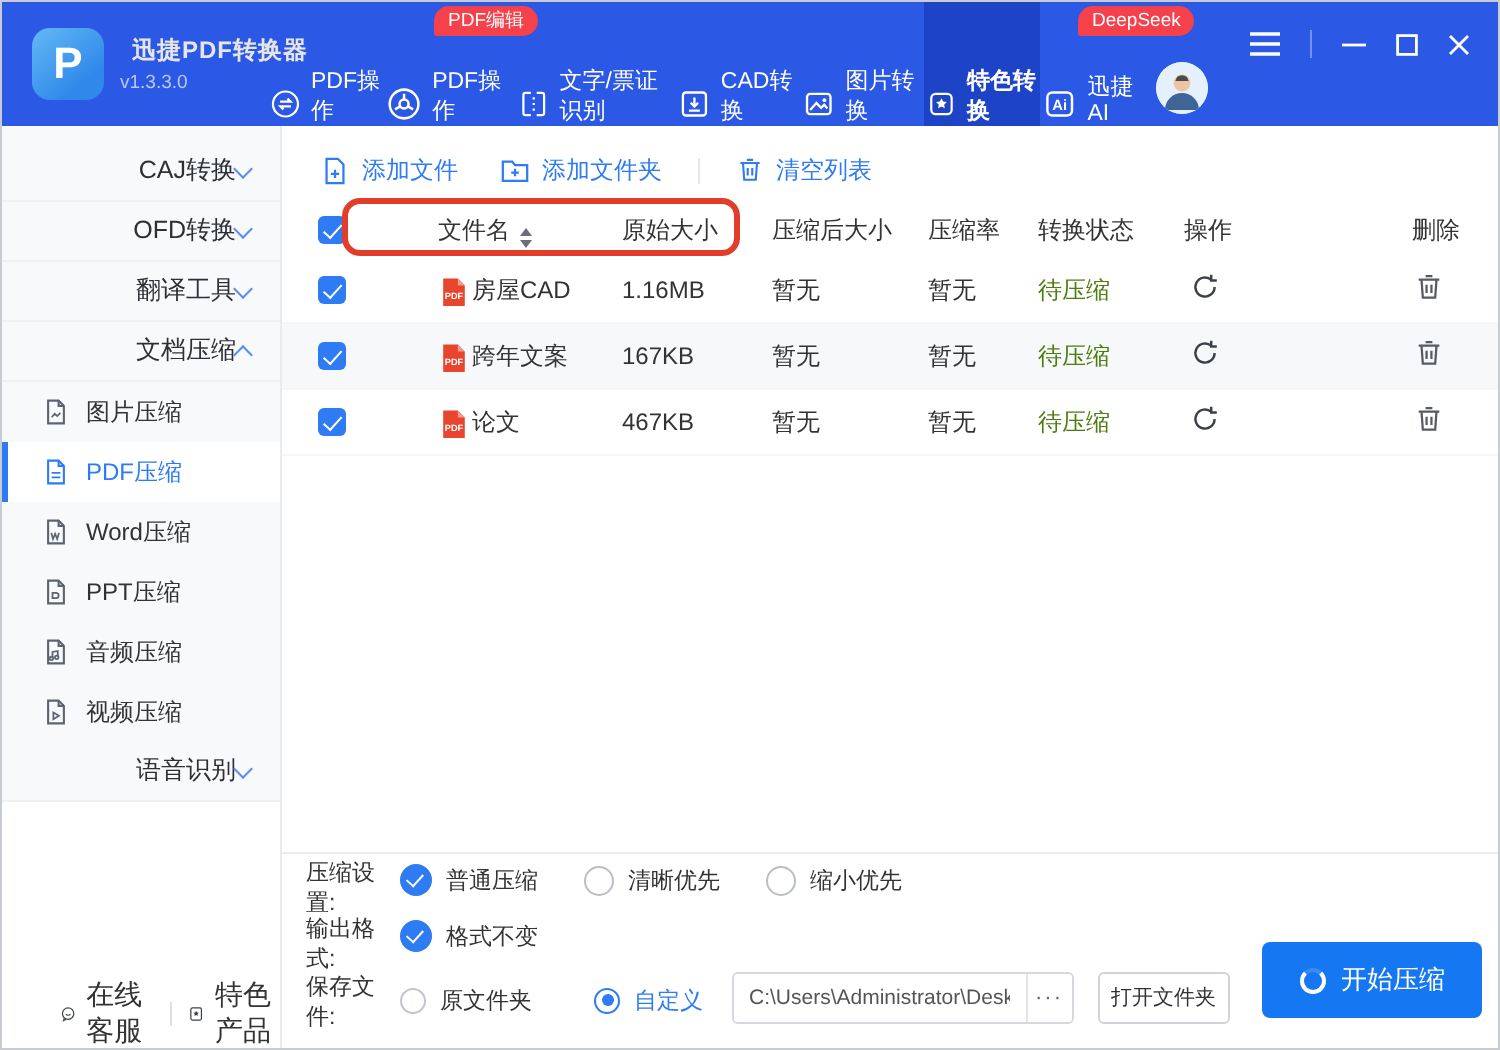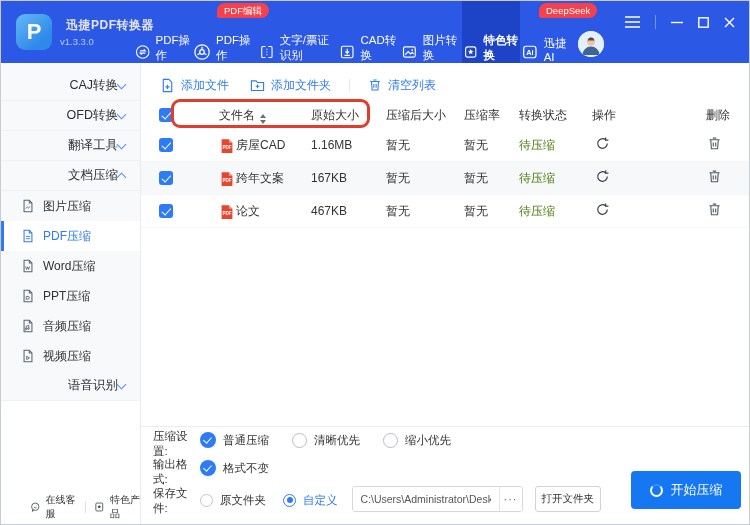--- a/index.html
+++ b/index.html
@@ -38,21 +38,21 @@
   .chev { width:7px; height:7px; border-right:1.4px solid #5a8df5; border-bottom:1.4px solid #5a8df5;
           transform:rotate(45deg); margin-top:-3px; }
   .chev.up { transform:rotate(-135deg); margin-top:4px; }
   .side-sub { position:relative; height:30px; display:flex; align-items:center; gap:8px; padding-left:20px;
               font-size:12px; color:#333; background:#f8f9fb; }
   .side-sub svg { color:#5b6470; }
   .side-sub.selected { background:#fff; color:#2e7bf3; }
   .side-sub.selected svg { color:#2e7bf3; }
   .side-sub.selected::before { content:""; position:absolute; left:0; top:0; bottom:0; width:3px; background:#2e7bf3; }
   .sidebar-footer { position:absolute; bottom:0; left:0; right:0; height:34px; display:flex; align-items:center;
-                    padding-left:29px; gap:9px; font-size:10px; color:#333; background:#fff; }
+                    padding-left:29px; gap:9px; font-size:14px; color:#333; background:#fff; }
   .foot-item { display:flex; align-items:center; gap:5px; }
   .foot-divider { width:1px; height:12px; background:#dcdfe3; }
 
   
   .main { position:absolute; top:62px; left:140px; right:0; bottom:0; background:#fff; }
   .toolbar { position:absolute; top:9px; left:19px; height:26px; display:flex; align-items:center; gap:21px; }
   .tool-btn { display:flex; align-items:center; gap:6px; color:#2e7bf3; font-size:12px; cursor:default; }
   .tool-divider { width:1px; height:13px; background:#e4e6ea; margin:0 -3px; }
 
   .table { position:absolute; top:38px; left:0; right:0; }
@@ -442,21 +442,21 @@
     <div class="set-row row-output">
       <span class="set-label">输出格式:</span>
       <span class="opt">
         <span class="checkcircle"></span>
         <span>格式不变</span>
       </span>
     </div>
 
     <div class="set-row row-save">
       <span class="set-label">保存文件:</span>
-      <span class="opt" style="margin-right:17px">
+      <span class="opt" style="margin-right:31px">
         <span class="radio"></span>
         <span>原文件夹</span>
       </span>
       <span class="opt" style="margin-right:14px">
         <span class="radio sel"></span>
         <span class="opt-blue">自定义</span>
       </span>
       <span class="path-group">
         <input class="path-input" type="text" value="C:\Users\Administrator\Desktop" style="">
         <button class="more-btn">···</button>

